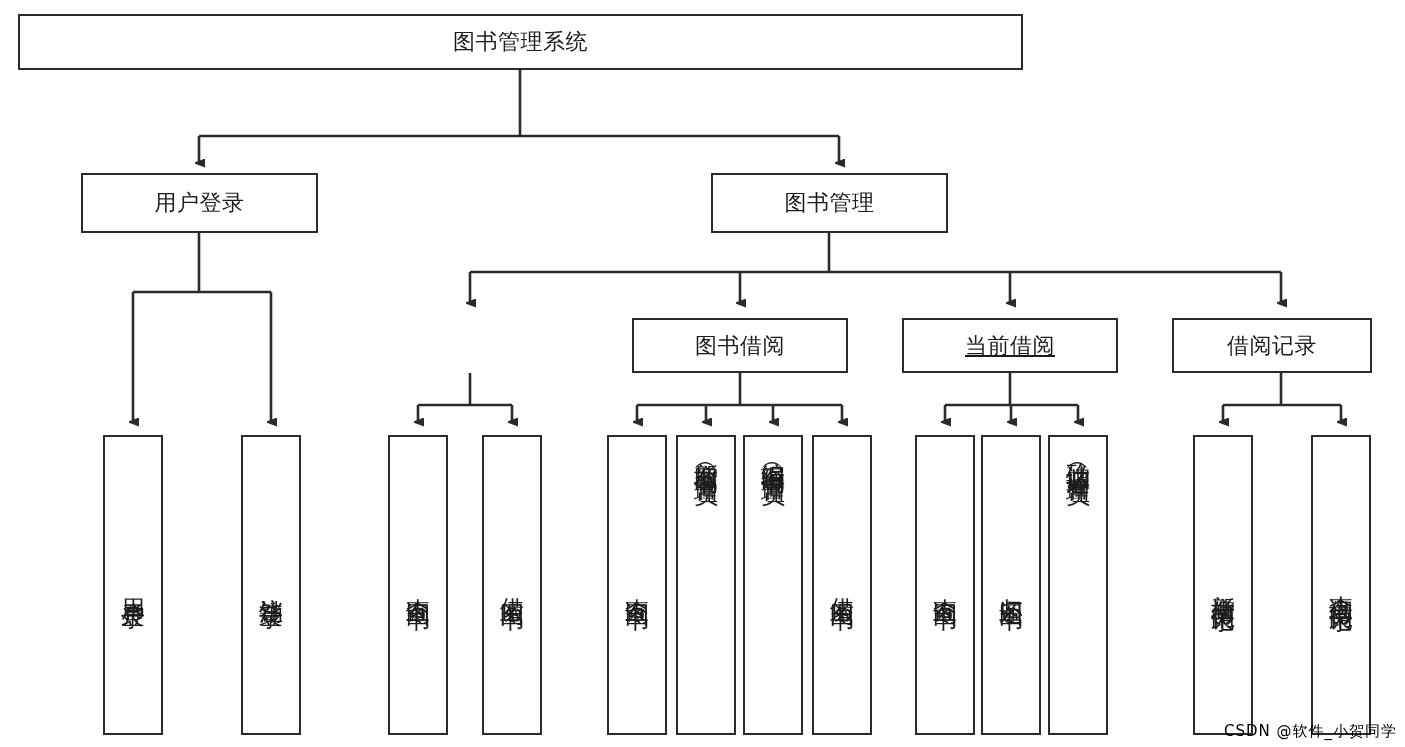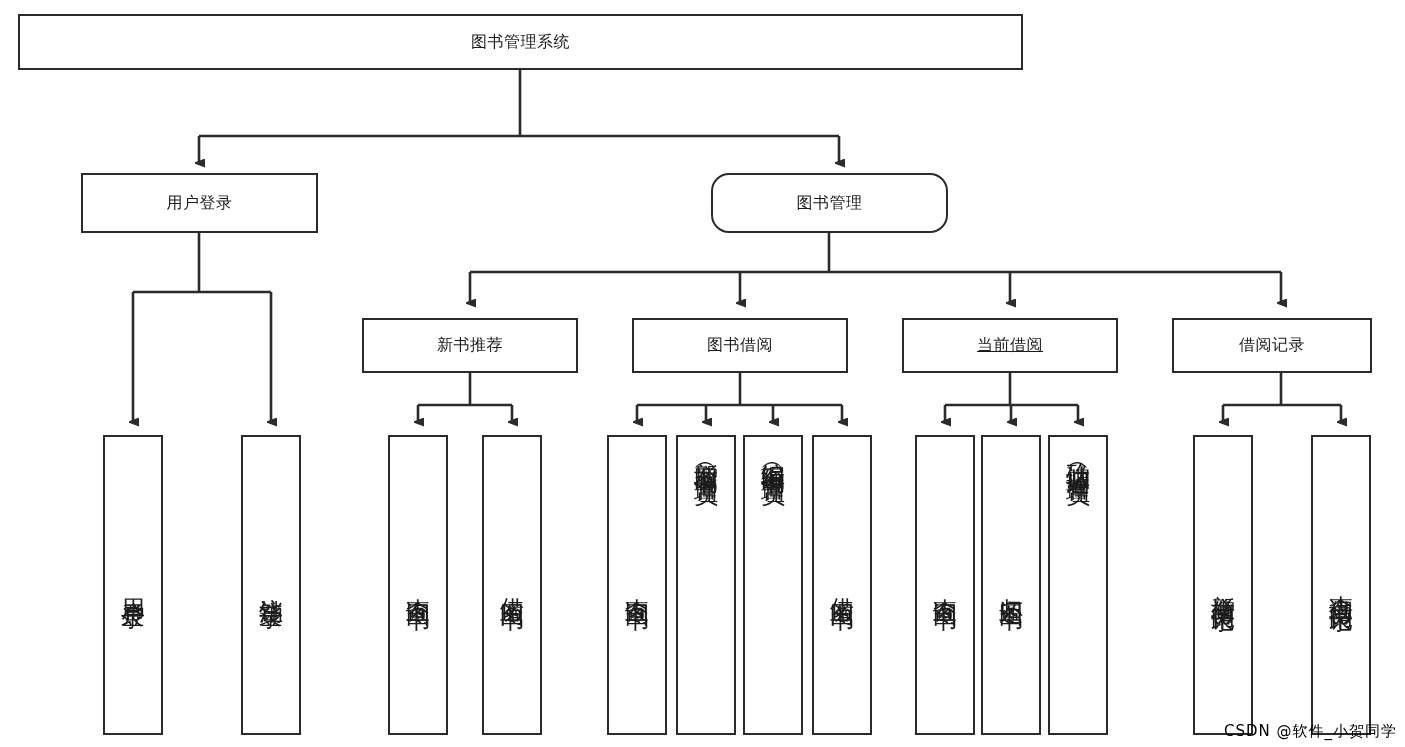--- a/index.html
+++ b/index.html
@@ -26,21 +26,21 @@
     position:absolute;
     box-sizing:border-box;
     border:2px solid #2b2b2b;
     background:#ffffff;
     display:flex;
     align-items:center;
     justify-content:center;
     overflow:hidden;
   }
   .node .label{
-    font-size:16px;
+    font-size:22px;
     line-height:1.15;
     letter-spacing:0.5px;
     color:#1c1c1c;
     white-space:nowrap;
     text-align:center;
   }
   
   .node.vertical{
     align-items:flex-start;
     justify-content:center;
@@ -126,27 +126,24 @@
   </svg>
 
   <div class="node" style="left:18px; top:14px; width:1005px; height:56px;">
     <span class="label">图书管理系统</span>
   </div>
 
   <div class="node" style="left:81px; top:173px; width:237px; height:60px;">
     <span class="label">用户登录</span>
   </div>
 
-  <div class="node" style="left:711px; top:173px; width:237px; height:60px;border-radius:18px;">
+  <div class="node" style="left:711px; top:173px; width:237px; height:60px;">
     <span class="label">图书管理</span>
   </div>
 
-  <div class="node" style="left:362px; top:318px; width:216px; height:55px;">
-    <span class="label">新书推荐</span>
-  </div>
 
   <div class="node" style="left:632px; top:318px; width:216px; height:55px;justify-content:center;">
     <span class="label">图书借阅</span>
   </div>
 
   <div class="node" style="left:902px; top:318px; width:216px; height:55px;text-decoration:underline;">
     <span class="label">当前借阅</span>
   </div>
 
   <div class="node" style="left:1172px; top:318px; width:200px; height:55px;">

